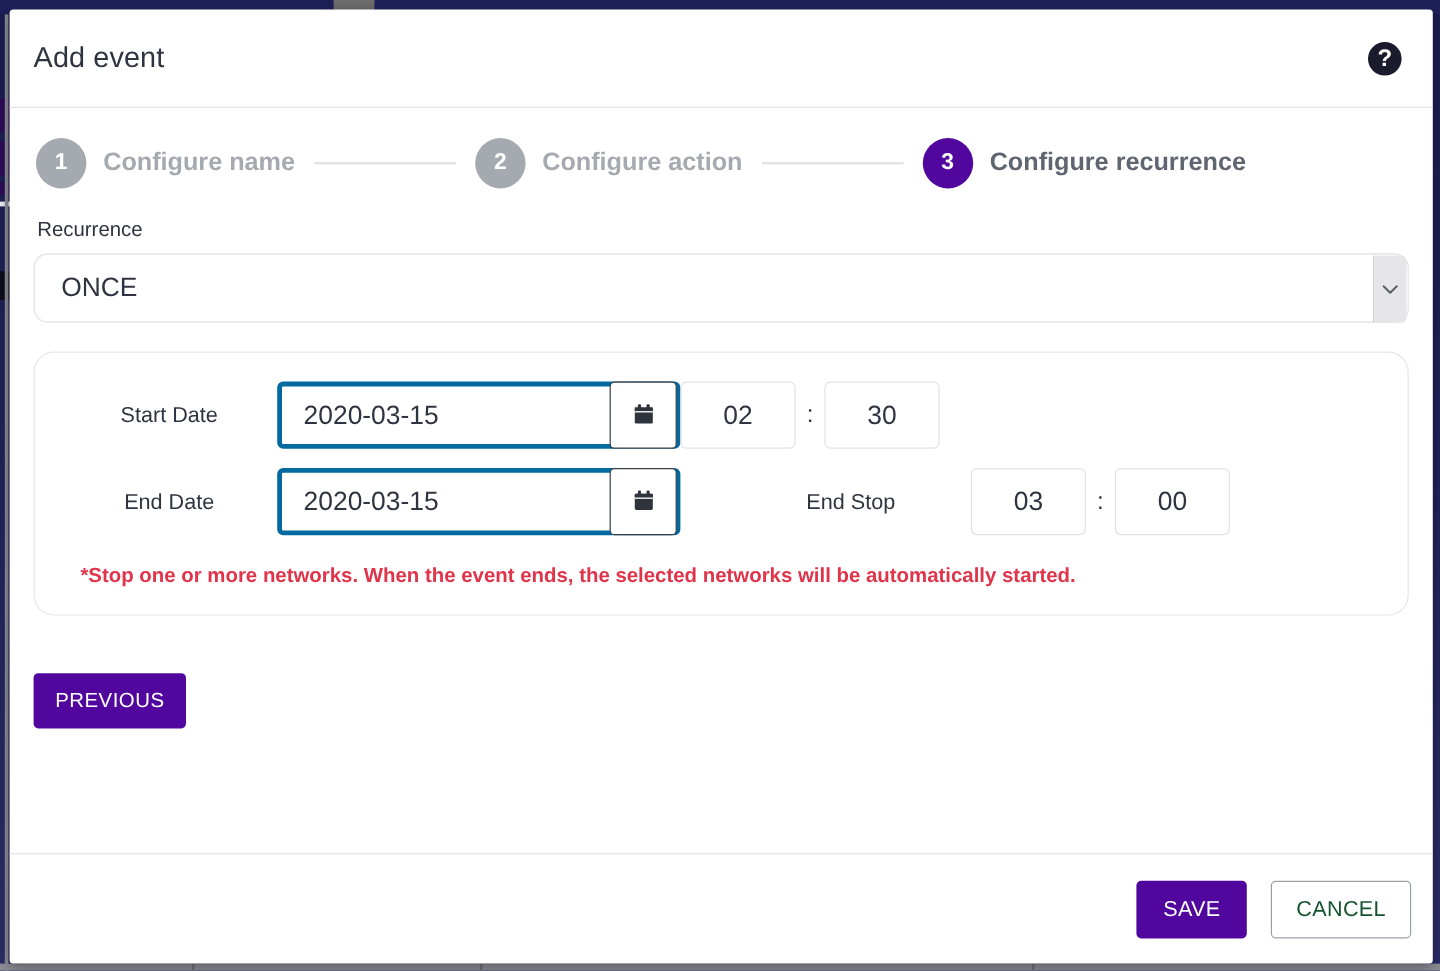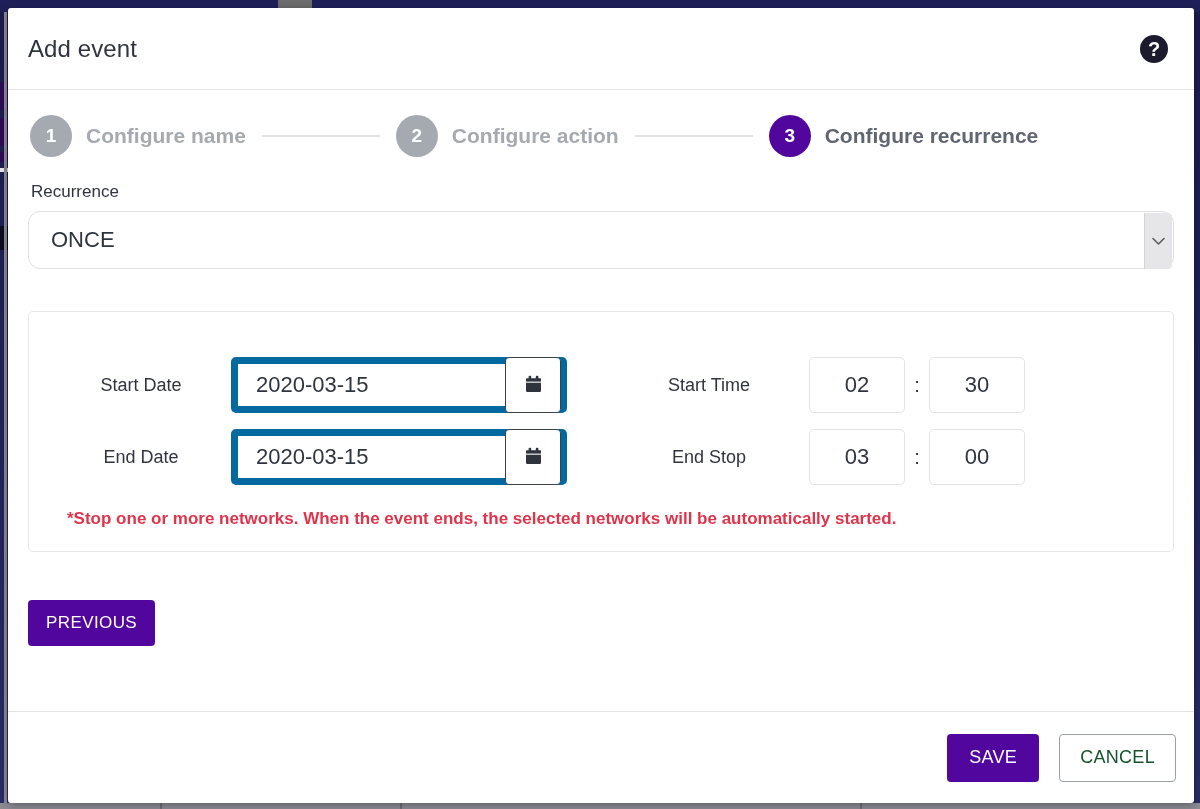--- a/index.html
+++ b/index.html
@@ -147,24 +147,24 @@
     width: 28px; height: 56px;
     background: #e6e6e8;
     border-left: 1px solid #d3d4d7;
     border-radius: 0 4px 4px 0;
     display: flex; align-items: center; justify-content: center;
   }
   .select-arrow svg { display: block; }
 
   
   .inner-card {
-    margin-top: 42px;
+    margin-top: 24px;
     border: 1px solid #e7e7ea;
-    border-radius: 5px;
-    padding: 45px 22px 22px 22px;
+    border-radius: 17px;
+    padding: 24px 22px 22px 22px;
   }
   .row {
     display: flex;
     align-items: center;
     margin-bottom: 16px;
   }
   .row:last-of-type { margin-bottom: 0; }
 
   .cell-label {
     font-size: 18px;
@@ -175,21 +175,21 @@
   }
   .cell-label.time-label {
     width: 200px;
     flex: 0 0 200px;
     margin-left: 42px;
   }
 
   .date-input {
     width: 336px;
     height: 56px;
-    border: 7px solid #0369a1;
+    border: 4px solid #0369a1;
     border-radius: 5px;
     display: flex;
     align-items: center;
     background: #fff;
     flex: 0 0 336px;
   }
   .date-input .dv {
     flex: 1 1 auto;
     padding-left: 18px;
     font-size: 22px;
@@ -351,21 +351,20 @@
             <svg width="19" height="20" viewBox="0 0 19 20" aria-hidden="true">
               <rect x="2" y="3.5" width="15" height="13.5" rx="1.2" fill="#2f343c"></rect>
               <rect x="2" y="3.5" width="15" height="3" fill="#2f343c"></rect>
               <rect x="4.6" y="0.8" width="2.6" height="4" rx="1" fill="#2f343c"></rect>
               <rect x="11.8" y="0.8" width="2.6" height="4" rx="1" fill="#2f343c"></rect>
               <rect x="2" y="6.6" width="15" height="1.1" fill="#ffffff"></rect>
             </svg>
           </div>
         </div>
 
-        <div class="cell-label time-label">Start Time</div>
         <div class="time-box">02</div>
         <div class="time-colon">:</div>
         <div class="time-box">30</div>
       </div>
 
       <div class="row">
         <div class="cell-label">End Date</div>
         <div class="date-input">
           <div class="dv">2020-03-15</div>
           <div class="cal-btn">

